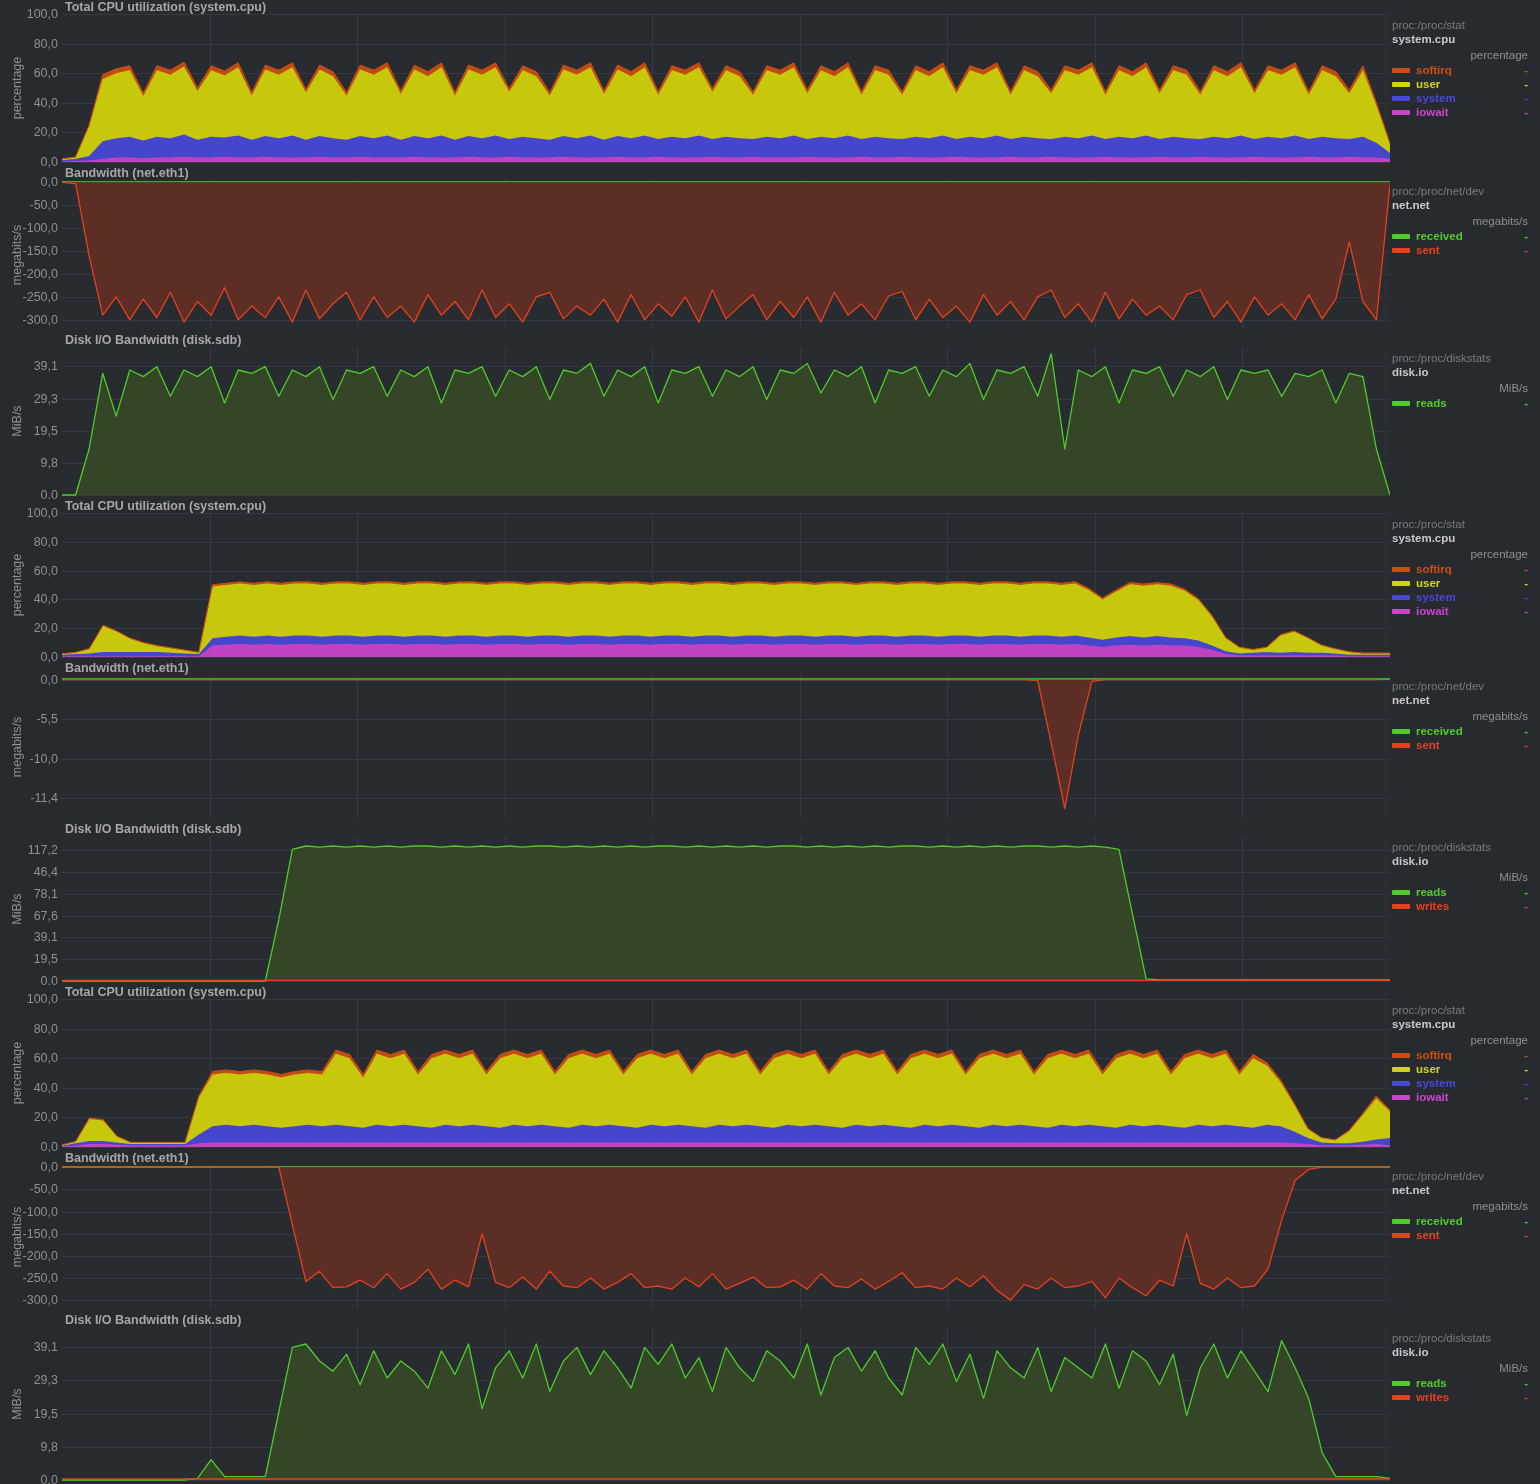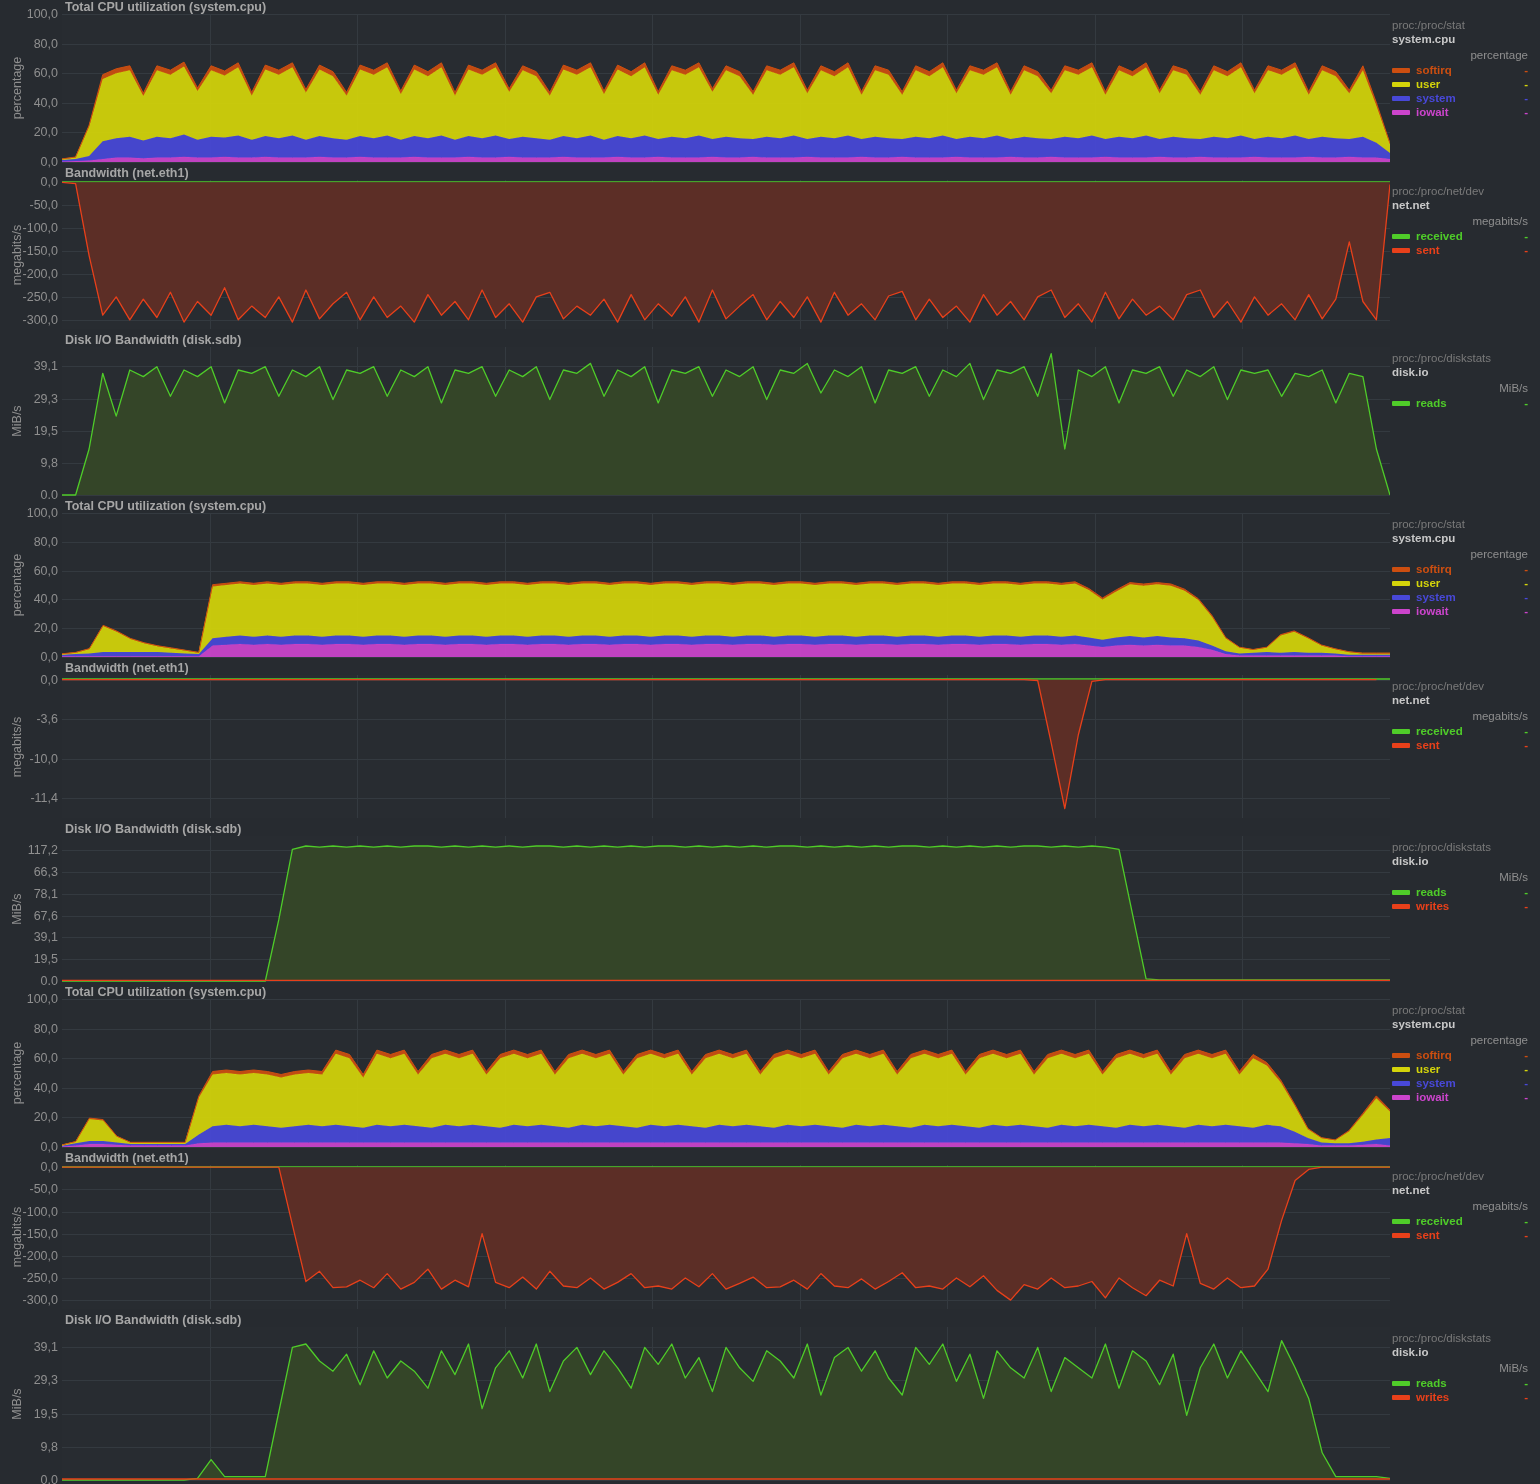--- a/index.html
+++ b/index.html
@@ -302,21 +302,21 @@
             <span class="legend-name" style="color: rgb(204, 68, 204);">iowait</span>
             <span class="legend-val" style="color: rgb(204, 68, 204);">-</span>
           </div>
         </div>
       </div>
       <div class="chart-panel" style="top: 661px; height: 161px;">
         <div class="chart-title">Bandwidth (net.eth1)</div>
         <div class="axis-label" style="left: 10px; top: 85.5px; transform: translateY(-50%) rotate(180deg);">megabits/s</div>
         <div class="ytick-col">
           <div class="ytick" style="top: 18.7403px;">0,0</div>
-          <div class="ytick" style="top: 58.2431px;">-3,6</div>
+          <div class="ytick" style="top: 58.2431px;">-5,5</div>
           <div class="ytick" style="top: 97.7459px;">-10,0</div>
           <div class="ytick" style="top: 137.249px;">-11,4</div>
         </div>
         <div class="plot-wrap">
           <svg width="1390" height="161" class="plot-svg">
             <rect x="62" y="14" width="1328" height="143" fill="#282c31"></rect>
             <line x1="62" y1="19.5" x2="1390" y2="19.5" stroke="#343a40" stroke-width="1"></line>
             <line x1="62" y1="58.5" x2="1390" y2="58.5" stroke="#343a40" stroke-width="1"></line>
             <line x1="62" y1="98.5" x2="1390" y2="98.5" stroke="#343a40" stroke-width="1"></line>
             <line x1="62" y1="137.5" x2="1390" y2="137.5" stroke="#343a40" stroke-width="1"></line>
@@ -354,21 +354,21 @@
             <span class="legend-name" style="color: rgb(232, 64, 26);">sent</span>
             <span class="legend-val" style="color: rgb(232, 64, 26);">-</span>
           </div>
         </div>
       </div>
       <div class="chart-panel" style="top: 822px; height: 163px;">
         <div class="chart-title">Disk I/O Bandwidth (disk.sdb)</div>
         <div class="axis-label" style="left: 10px; top: 86.5px; transform: translateY(-50%) rotate(180deg);">MiB/s</div>
         <div class="ytick-col">
           <div class="ytick" style="top: 28.2769px;">117,2</div>
-          <div class="ytick" style="top: 50.0269px;">66,3</div>
+          <div class="ytick" style="top: 50.0269px;">46,4</div>
           <div class="ytick" style="top: 71.8885px; margin-left: 35px;">78,1</div>
           <div class="ytick" style="top: 93.6385px;">67,6</div>
           <div class="ytick" style="top: 115.388px;">39,1</div>
           <div class="ytick" style="top: 137.25px;">19,5</div>
           <div class="ytick" style="top: 159px;">0.0</div>
         </div>
         <div class="plot-wrap">
           <svg width="1390" height="163" class="plot-svg">
             <rect x="62" y="14" width="1328" height="145" fill="#282c31"></rect>
             <line x1="62" y1="28.5" x2="1390" y2="28.5" stroke="#343a40" stroke-width="1"></line>

